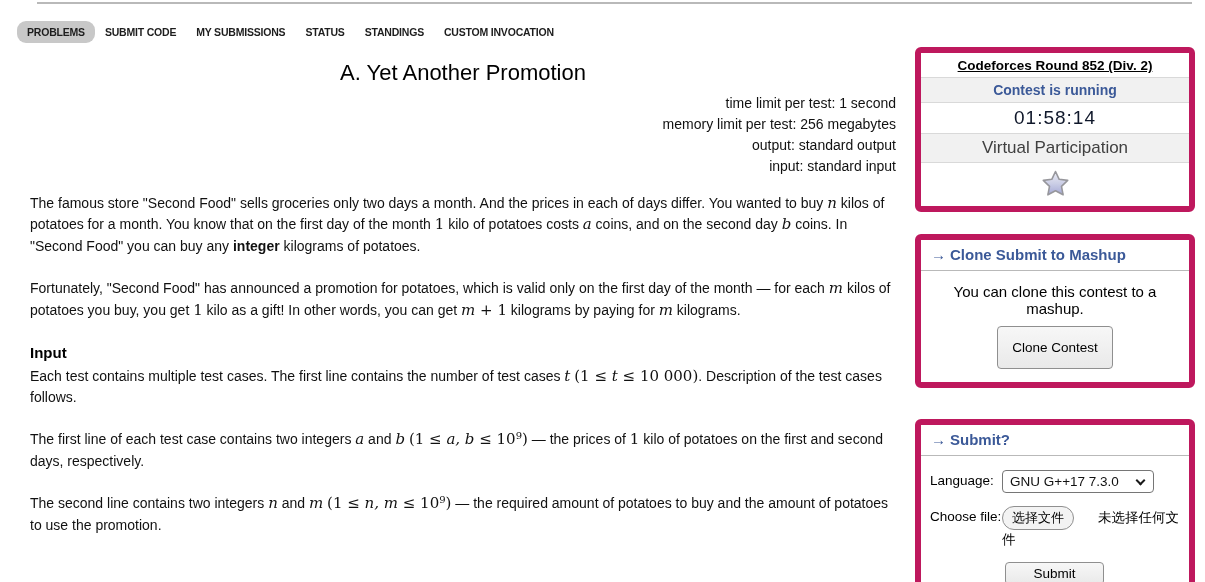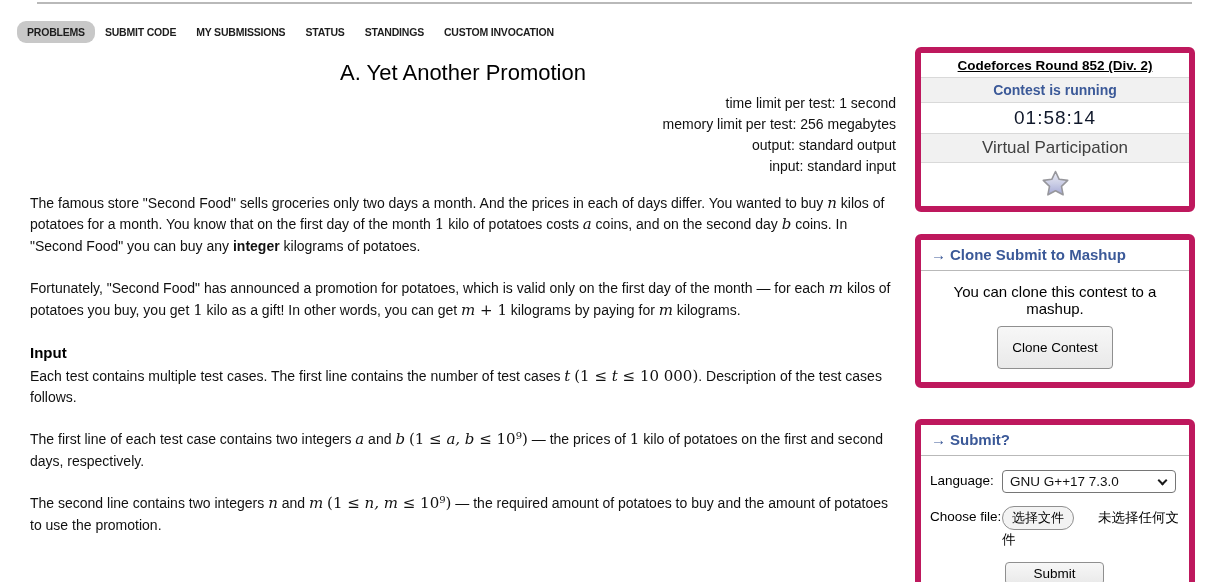--- a/index.html
+++ b/index.html
@@ -61,21 +61,21 @@
   .btn {
     display:inline-block; font-family:"Liberation Sans", sans-serif; font-size:13.5px; color:#000;
     background:linear-gradient(#f7f7f7,#e9e9e9); border:1px solid #8f8f8f; border-radius:4px;
     padding:13px 14px; cursor:pointer;
   }
 
   .submit-body { padding:14px 10px 14px 9px; }
   .form-row { display:flex; align-items:flex-start; margin-bottom:13px; }
   .form-label { width:72px; flex:0 0 72px; font-size:13.5px; color:#000; padding-top:3px; line-height:15px; }
   .select {
-    position:relative; width:174px; height:23px; border:1px solid #767676; border-radius:4px;
+    position:relative; width:152px; height:23px; border:1px solid #767676; border-radius:4px;
     background:#fff; font-size:13.5px; padding:3px 38px 0 7px; cursor:pointer; white-space:nowrap; overflow:hidden;
   }
   .select .chev { position:absolute; right:9px; top:6px; width:7px; height:7px;
     border-right:2px solid #1a1a1a; border-bottom:2px solid #1a1a1a; transform:rotate(45deg); }
   .file-btn { font-size:13px; padding:2px 9px; background:#f3f3f3; border:1px solid #8f8f8f; border-radius:12px;
     cursor:pointer; font-family:"Liberation Sans", sans-serif; }
   .file-status { font-size:13.5px; color:#000; margin-left:24px; padding-top:4px; }
   .submit-row { text-align:center; margin:2px 0 0 0; }
   .submit-row .btn { padding:3px 27px; }
 </style>

